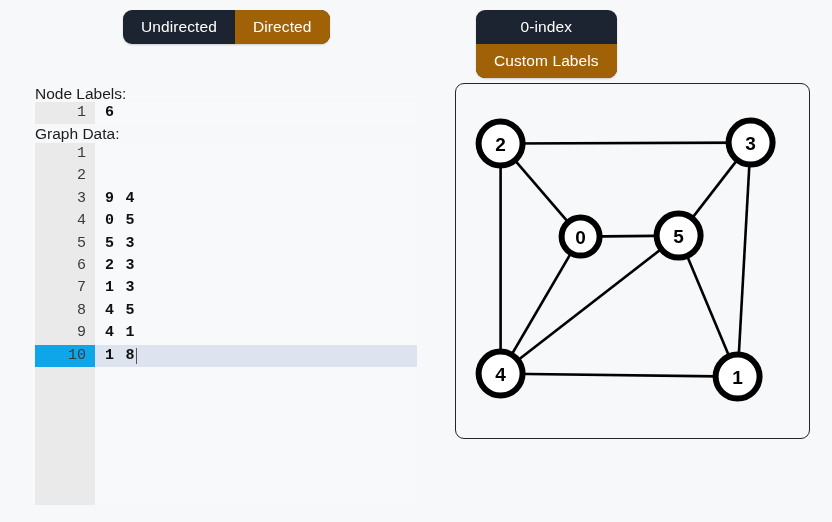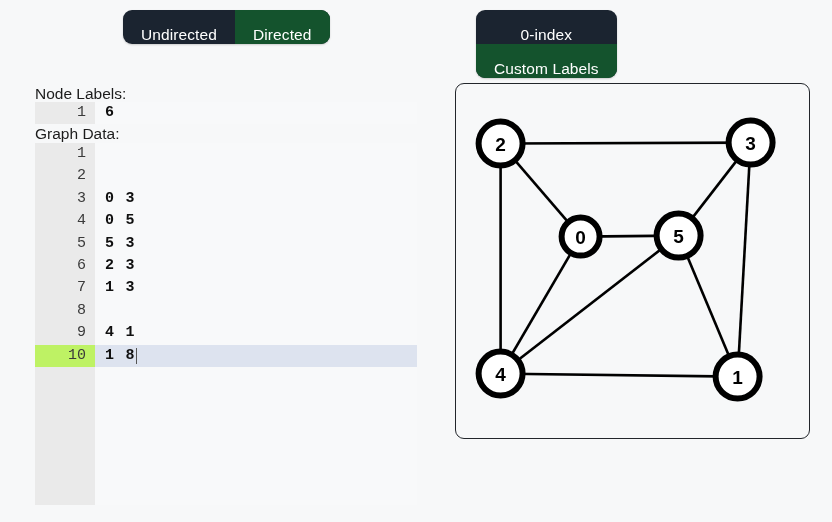--- a/index.html
+++ b/index.html
@@ -25,29 +25,29 @@
     padding: 0;
     overflow: hidden;
     box-shadow: 0 1px 2px rgba(0,0,0,0.18);
   }
   .seg-btn {
     font-family: "Liberation Sans", sans-serif;
     font-size: 15.5px;
     color: #ffffff;
     background: transparent;
     border: none;
-    padding: 8px 18px;
+    padding: 0 18px;
     height: 34px;
     line-height: 34px;
     cursor: pointer;
     white-space: nowrap;
     letter-spacing: 0.1px;
   }
   .seg-btn.inactive {
-    background: #14532d;
+    background: #a16207;
   }
   .seg-btn.inactive.first-inactive {
     border-top-left-radius: 9px;
     border-bottom-left-radius: 9px;
   }
   #seg-graph-type { left: 123px; top: 10px; }
   #seg-index-mode { left: 476px; top: 10px; flex-direction: column; }
 
   
   .field-label {
@@ -88,21 +88,21 @@
   .code-line .ln {
     width: 60px;
     text-align: right;
     padding-right: 9px;
     box-sizing: border-box;
     color: #3a3a3a;
     flex: 0 0 auto;
     font-size: 15px;
   }
   .code-line.active .ln {
-    background: #bef264;
+    background: #0ea5e9;
   }
   .code-line .txt {
     padding-left: 10px;
     color: #101010;
     font-weight: 700;
     letter-spacing: 1.2px;
     white-space: pre;
     position: relative;
     flex: 1 1 auto;
   }
@@ -194,40 +194,41 @@
   <div class="gutter"></div>
   <div class="code-lines" id="graph-data-lines">
       <div class="code-line">
         <span class="ln">1</span>
       </div>
       <div class="code-line">
         <span class="ln">2</span>
       </div>
       <div class="code-line">
         <span class="ln">3</span>
-        <span class="txt">0 3</span>
+        <span class="txt">9 4</span>
       </div>
       <div class="code-line">
         <span class="ln">4</span>
         <span class="txt">0 5</span>
       </div>
       <div class="code-line">
         <span class="ln">5</span>
         <span class="txt">5 3</span>
       </div>
       <div class="code-line">
         <span class="ln">6</span>
         <span class="txt">2 3</span>
       </div>
       <div class="code-line">
         <span class="ln">7</span>
         <span class="txt">1 3</span>
       </div>
       <div class="code-line">
         <span class="ln">8</span>
+        <span class="txt">4 5</span>
       </div>
       <div class="code-line">
         <span class="ln">9</span>
         <span class="txt">4 1</span>
       </div>
       <div class="code-line active">
         <span class="ln">10</span>
         <span class="txt">1 8</span>
       </div>
     </div>

